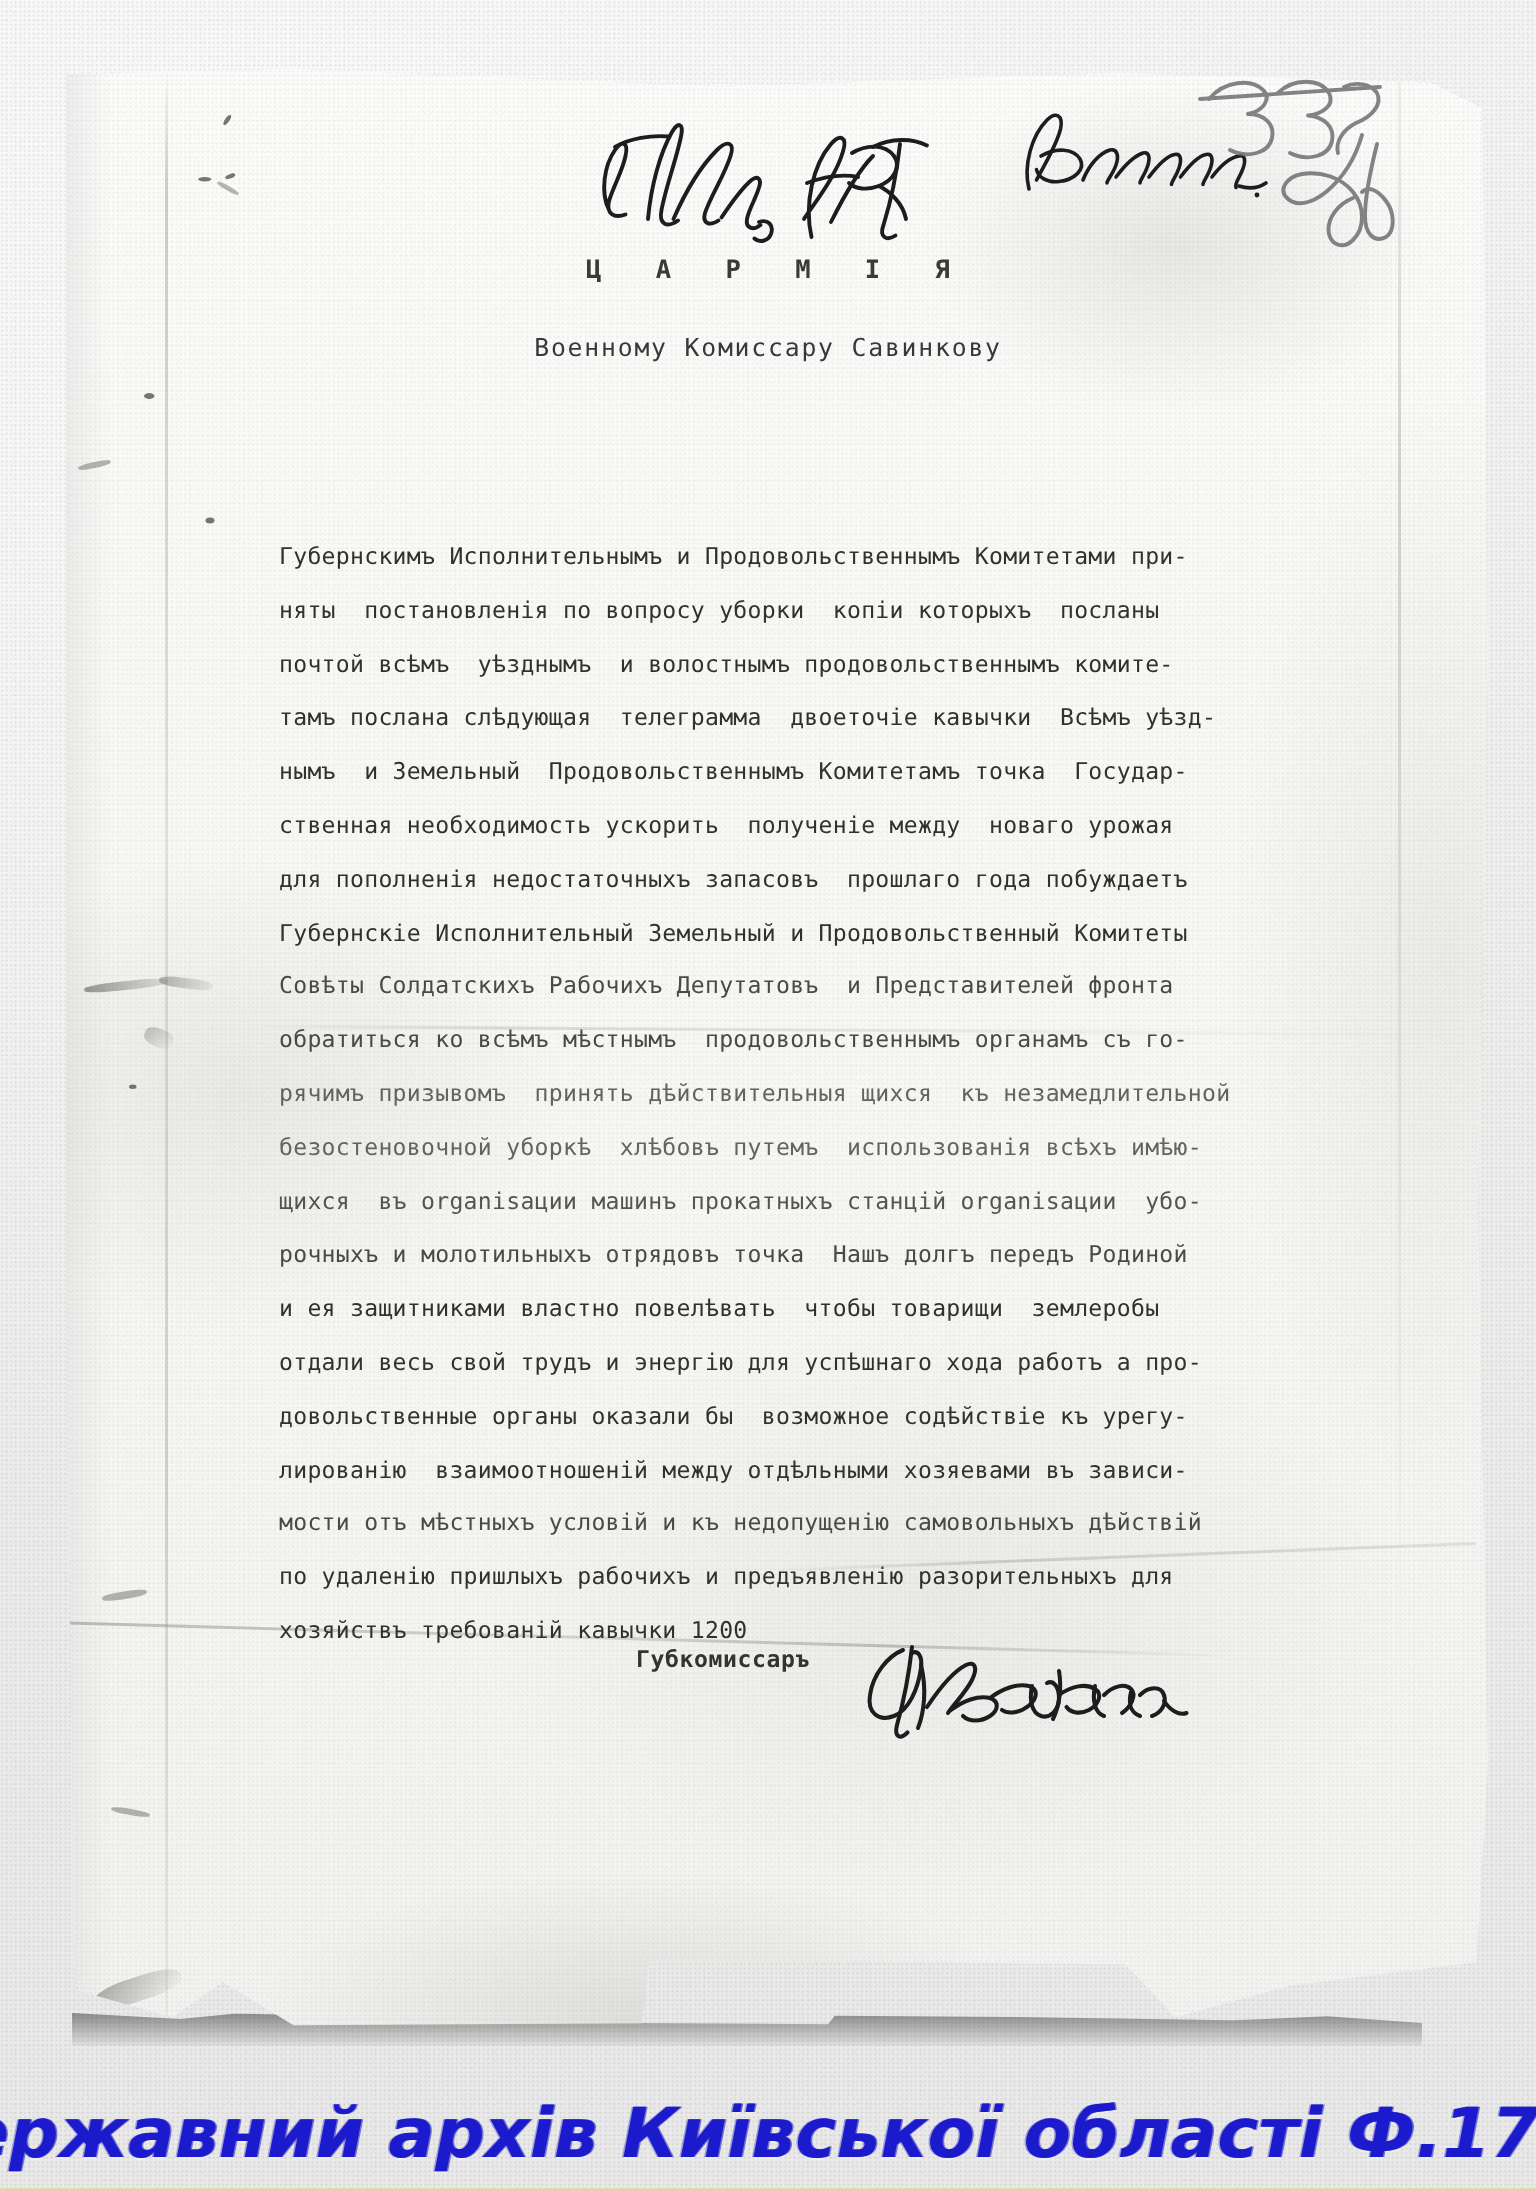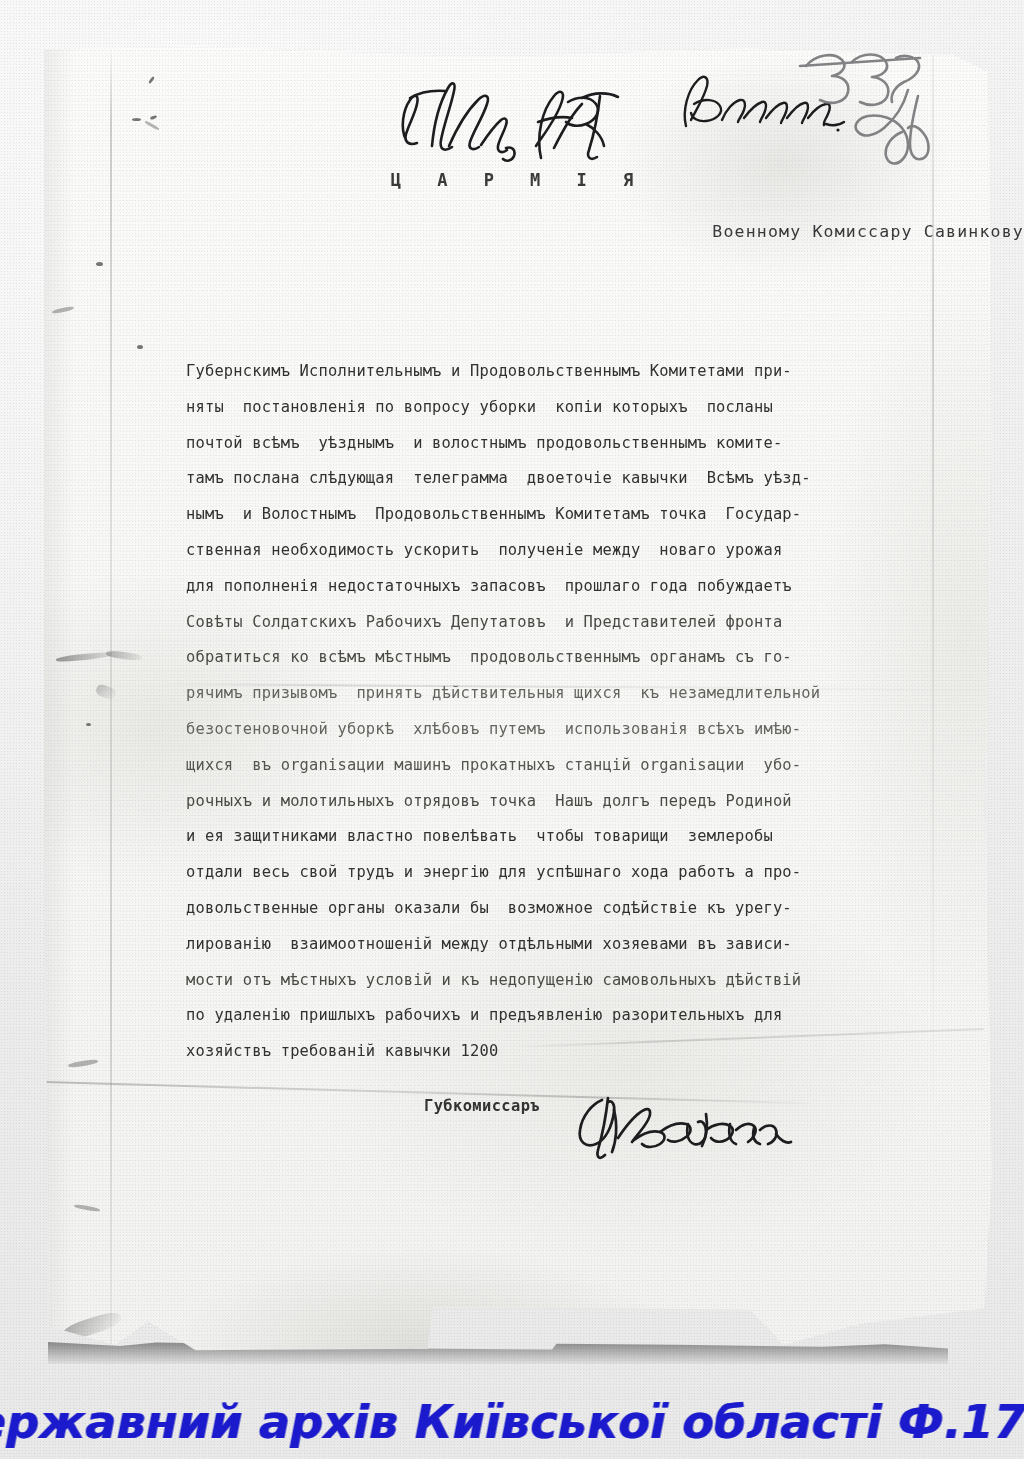--- a/index.html
+++ b/index.html
@@ -170,21 +170,21 @@
     left: 0; right: 0; top: 170px;
     text-align: center;
     font-size: 17px;
     letter-spacing: 13px;
     text-indent: 13px;
     font-weight: 700;
     color: #3a3a38;
   }
   .hdr-addressee {
     left: 0; right: 0; top: 222px;
-    text-align: right;
+    text-align: center;
     font-size: 16.5px;
     letter-spacing: 1.2px;
     color: #38383a;
   }
 
   .body-block {
     position: absolute;
     left: 186px;
     top: 354px;
     width: 730px;
@@ -335,23 +335,24 @@
 
   <div class="doc-text hdr-army">Ц А Р М І Я</div>
 
   <div class="doc-text hdr-addressee">Военному Комиссару Савинкову</div>
 
   <div class="body-block">
     <div class="body-line">Губернскимъ Исполнительнымъ и Продовольственнымъ Комитетами при-</div>
     <div class="body-line">няты  постановленія по вопросу уборки  копіи которыхъ  посланы</div>
     <div class="body-line">почтой всѣмъ  уѣзднымъ  и волостнымъ продовольственнымъ комите-</div>
     <div class="body-line">тамъ послана слѣдующая  телеграмма  двоеточіе кавычки  Всѣмъ уѣзд-</div>
-    <div class="body-line">нымъ  и Волостнымъ  Продовольственнымъ Комитетамъ точка  Государ-</div>
+    <div class="body-line">нымъ  и Земельный  Продовольственнымъ Комитетамъ точка  Государ-</div>
     <div class="body-line">ственная необходимость ускорить  полученіе между  новаго урожая</div>
     <div class="body-line">для пополненія недостаточныхъ запасовъ  прошлаго года побуждаетъ</div>
+    <div class="body-line">Губернскіе Исполнительный Земельный и Продовольственный Комитеты</div>
     <div class="body-line fade-c">Совѣты Солдатскихъ Рабочихъ Депутатовъ  и Представителей фронта</div>
     <div class="body-line fade-c">обратиться ко всѣмъ мѣстнымъ  продовольственнымъ органамъ съ го-</div>
     <div class="body-line fade-a">рячимъ призывомъ  принять дѣйствительныя щихся  къ незамедлительной</div>
     <div class="body-line fade-a">безостеновочной уборкѣ  хлѣбовъ путемъ  использованія всѣхъ имѣю-</div>
     <div class="body-line fade-b">щихся  въ organisации машинъ прокатныхъ станцій organisации  убо-</div>
     <div class="body-line fade-c">рочныхъ и молотильныхъ отрядовъ точка  Нашъ долгъ передъ Родиной</div>
     <div class="body-line">и ея защитниками властно повелѣвать  чтобы товарищи  землеробы</div>
     <div class="body-line">отдали весь свой трудъ и энергію для успѣшнаго хода работъ а про-</div>
     <div class="body-line">довольственные органы оказали бы  возможное содѣйствіе къ урегу-</div>
     <div class="body-line">лированію  взаимоотношеній между отдѣльными хозяевами въ зависи-</div>

